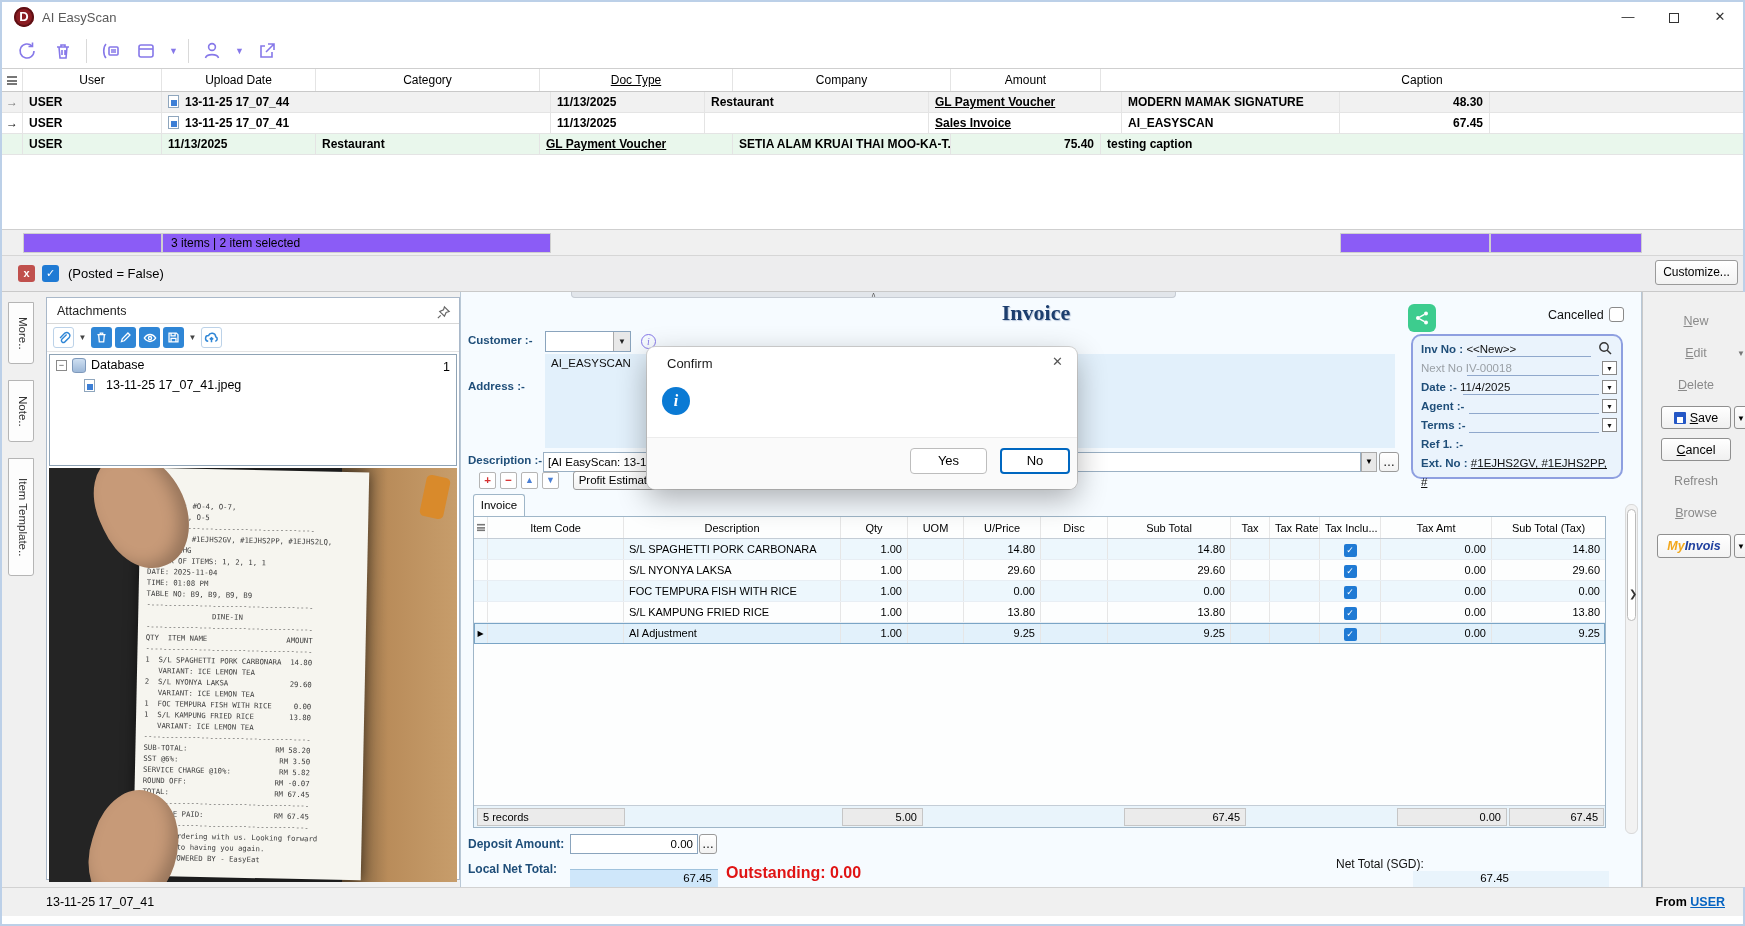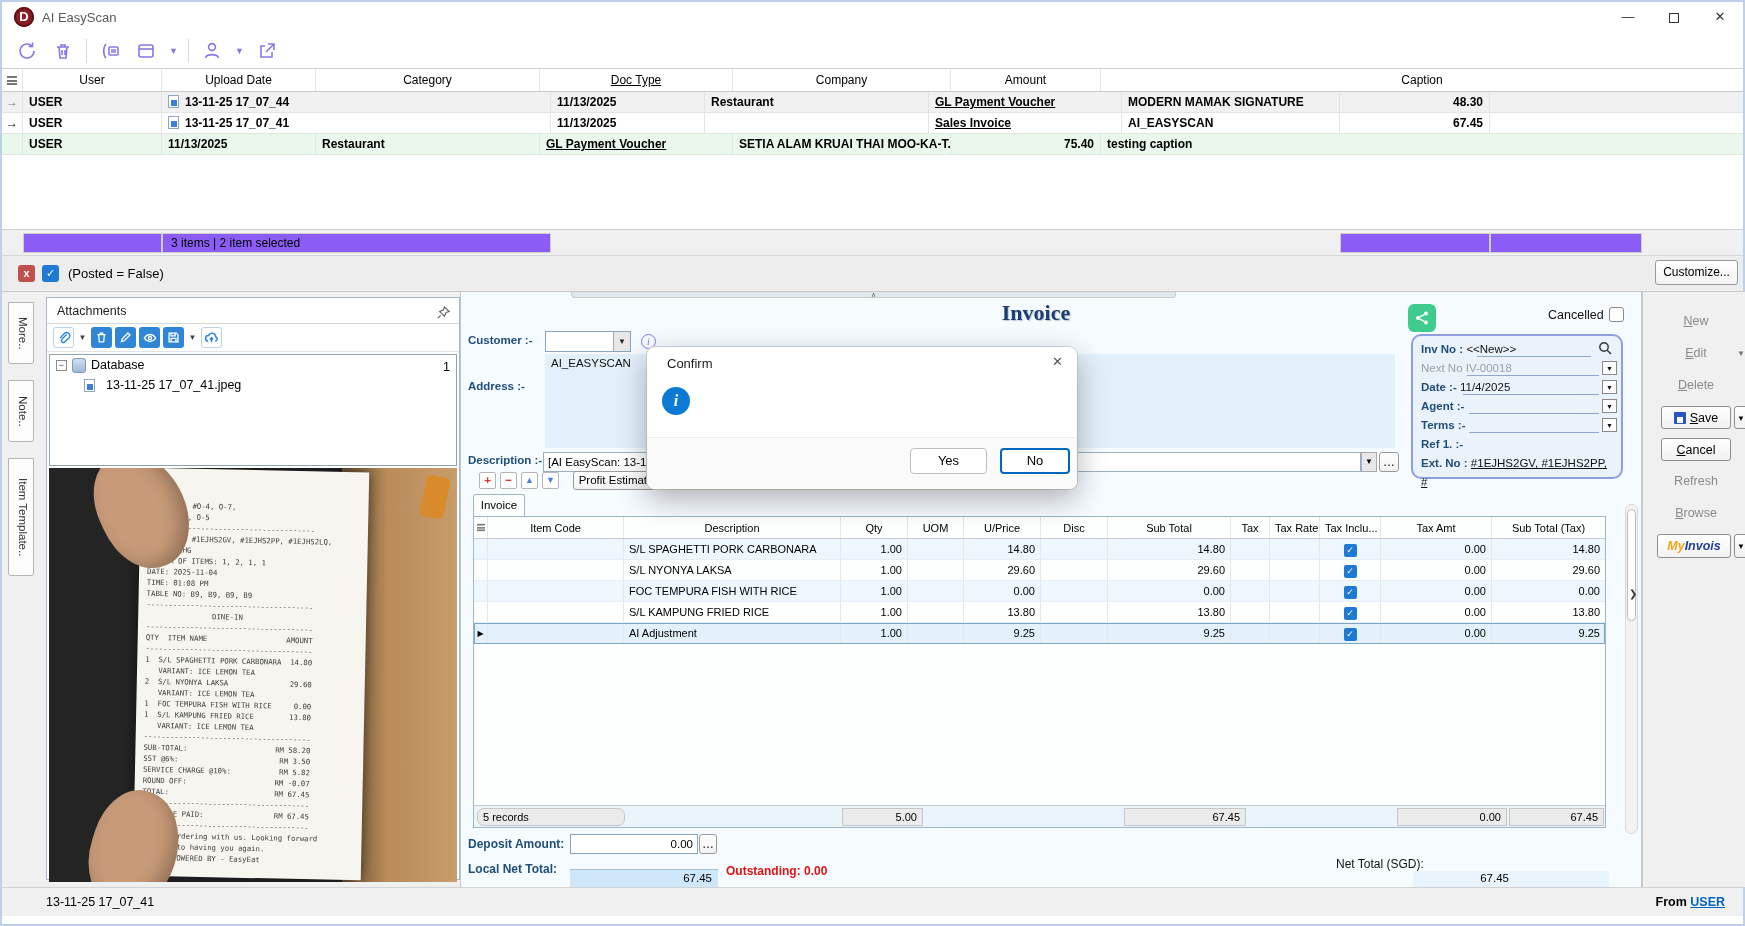--- a/index.html
+++ b/index.html
@@ -491,39 +491,39 @@
           <div class="icell ic-disc"></div>
           <div class="icell ic-sub num">9.25</div>
           <div class="icell ic-tax"></div>
           <div class="icell ic-rate"></div>
           <div class="icell ic-incl"><span class="chk">✓</span></div>
           <div class="icell ic-amt num">0.00</div>
           <div class="icell ic-stt num">9.25</div>
         </div>
 
         <div class="ifoot">
-          <div class="fcell" style="left:3px; width:148px;border-radius:7px;">5 records</div>
+          <div class="fcell" style="left:3px; width:148px;">5 records</div>
           <div class="fcell num" style="left:368px; width:81px;">5.00</div>
           <div class="fcell num" style="left:650px; width:122px;">67.45</div>
           <div class="fcell num" style="left:923px; width:110px;">0.00</div>
           <div class="fcell num" style="left:1035px; width:95px;">67.45</div>
         </div>
       </div>
 
       <div class="vtrack">
           <div class="vthumb"></div>
         </div>
       <div class="chev">❯</div>
 
       <div class="abs lbl" style="left:7px; top:545px; font-size:12px;">Deposit Amount:</div>
       <div class="abs" style="left:109px; top:542px; width:128px; height:20px; background:#fff; border:1px solid #8aa4bd; text-align:right; line-height:18px; padding-right:4px;">0.00</div>
       <div class="abs btn" style="left:238px; top:542px; width:18px; height:20px; line-height:18px;">…</div>
       <div class="abs lbl" style="left:7px; top:570px; font-size:12px;">Local Net Total:</div>
       <div class="abs bluebox" style="left:109px; top:577px; width:148px; height:18px; line-height:17px;">67.45</div>
-      <div class="abs outst" style="left:265px; top:572px; font-size:12px;">Outstanding: 0.00</div>
+      <div class="abs outst" style="left:265px; top:572px; font-size:16px;">Outstanding: 0.00</div>
       <div class="abs" style="left:875px; top:565px; font-weight:normal; font-size:12px; color:#111;">Net Total (SGD):</div>
       <div class="abs bluebox" style="left:952px; top:579px; width:196px; height:16px; line-height:15px; padding-right:100px; background:#e9f4fc; border-top:none;">67.45</div>
     </div>
 
     <div class="rightcol">
       <div class="act" style="top:18px;">
           <span class="mn">New</span>
         </div>
       <div class="act" style="top:50px;">
           <span class="mn">Edit</span>

